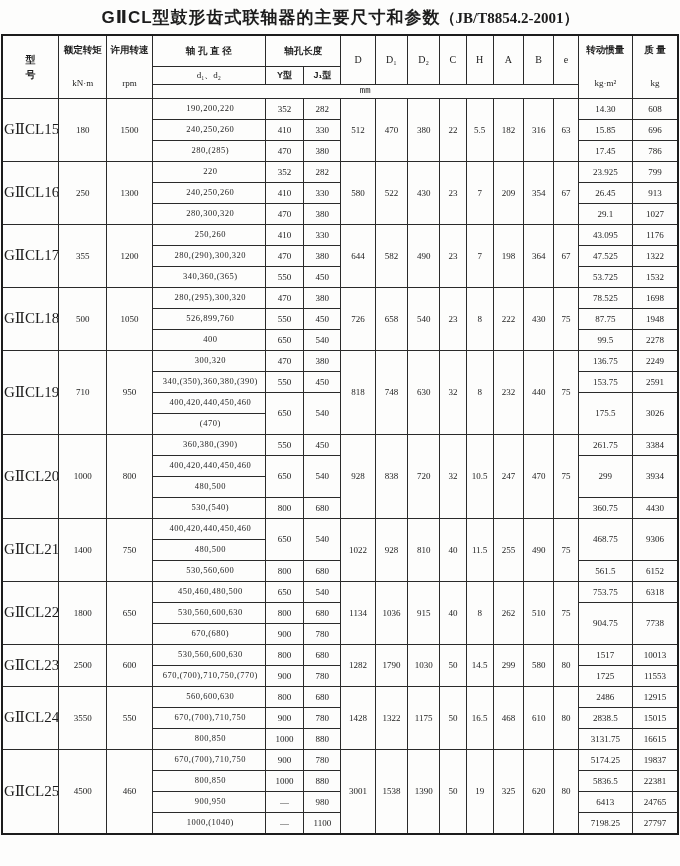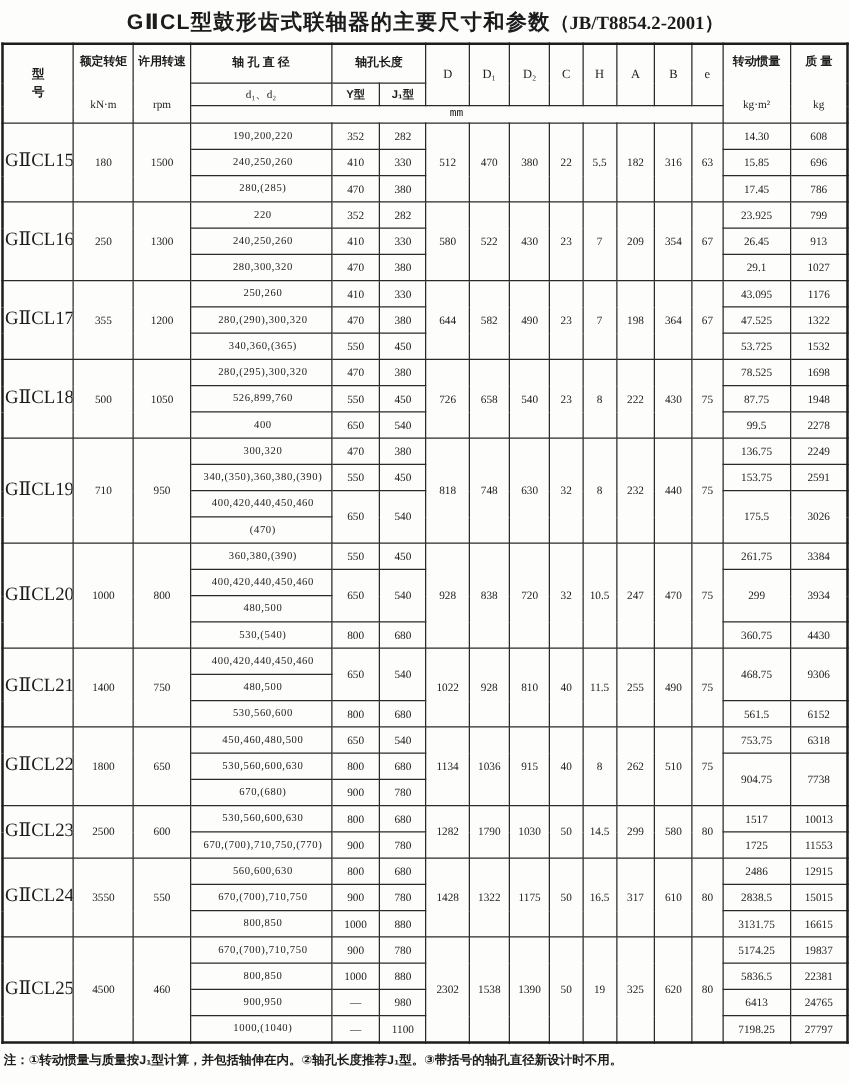--- a/index.html
+++ b/index.html
@@ -377,21 +377,21 @@
           <td rowspan="3">3550</td>
           <td rowspan="3">550</td>
           <td class="bore">560,600,630</td>
           <td>800</td>
           <td>680</td>
           <td rowspan="3">1428</td>
           <td rowspan="3">1322</td>
           <td rowspan="3">1175</td>
           <td rowspan="3">50</td>
           <td rowspan="3">16.5</td>
-          <td rowspan="3">317</td>
+          <td rowspan="3">468</td>
           <td rowspan="3">610</td>
           <td rowspan="3">80</td>
           <td>2486</td>
           <td>12915</td>
         </tr>
         <tr>
           <td class="bore">670,(700),710,750</td>
           <td>900</td>
           <td>780</td>
           <td>2838.5</td>
@@ -404,21 +404,21 @@
           <td>3131.75</td>
           <td>16615</td>
         </tr>
         <tr>
           <td rowspan="4" class="model">GⅡCL25</td>
           <td rowspan="4">4500</td>
           <td rowspan="4">460</td>
           <td class="bore">670,(700),710,750</td>
           <td>900</td>
           <td>780</td>
-          <td rowspan="4">2302</td>
+          <td rowspan="4">3001</td>
           <td rowspan="4">1538</td>
           <td rowspan="4">1390</td>
           <td rowspan="4">50</td>
           <td rowspan="4">19</td>
           <td rowspan="4">325</td>
           <td rowspan="4">620</td>
           <td rowspan="4">80</td>
           <td>5174.25</td>
           <td>19837</td>
         </tr>
@@ -439,15 +439,14 @@
         <tr>
           <td class="bore">1000,(1040)</td>
           <td>—</td>
           <td>1100</td>
           <td>7198.25</td>
           <td>27797</td>
         </tr>
       </tbody>
   </table>
 
-  <div class="note">注：①转动惯量与质量按J₁型计算，并包括轴伸在内。②轴孔长度推荐J₁型。③带括号的轴孔直径新设计时不用。</div>
 
 </div>
 
 </body></html>

